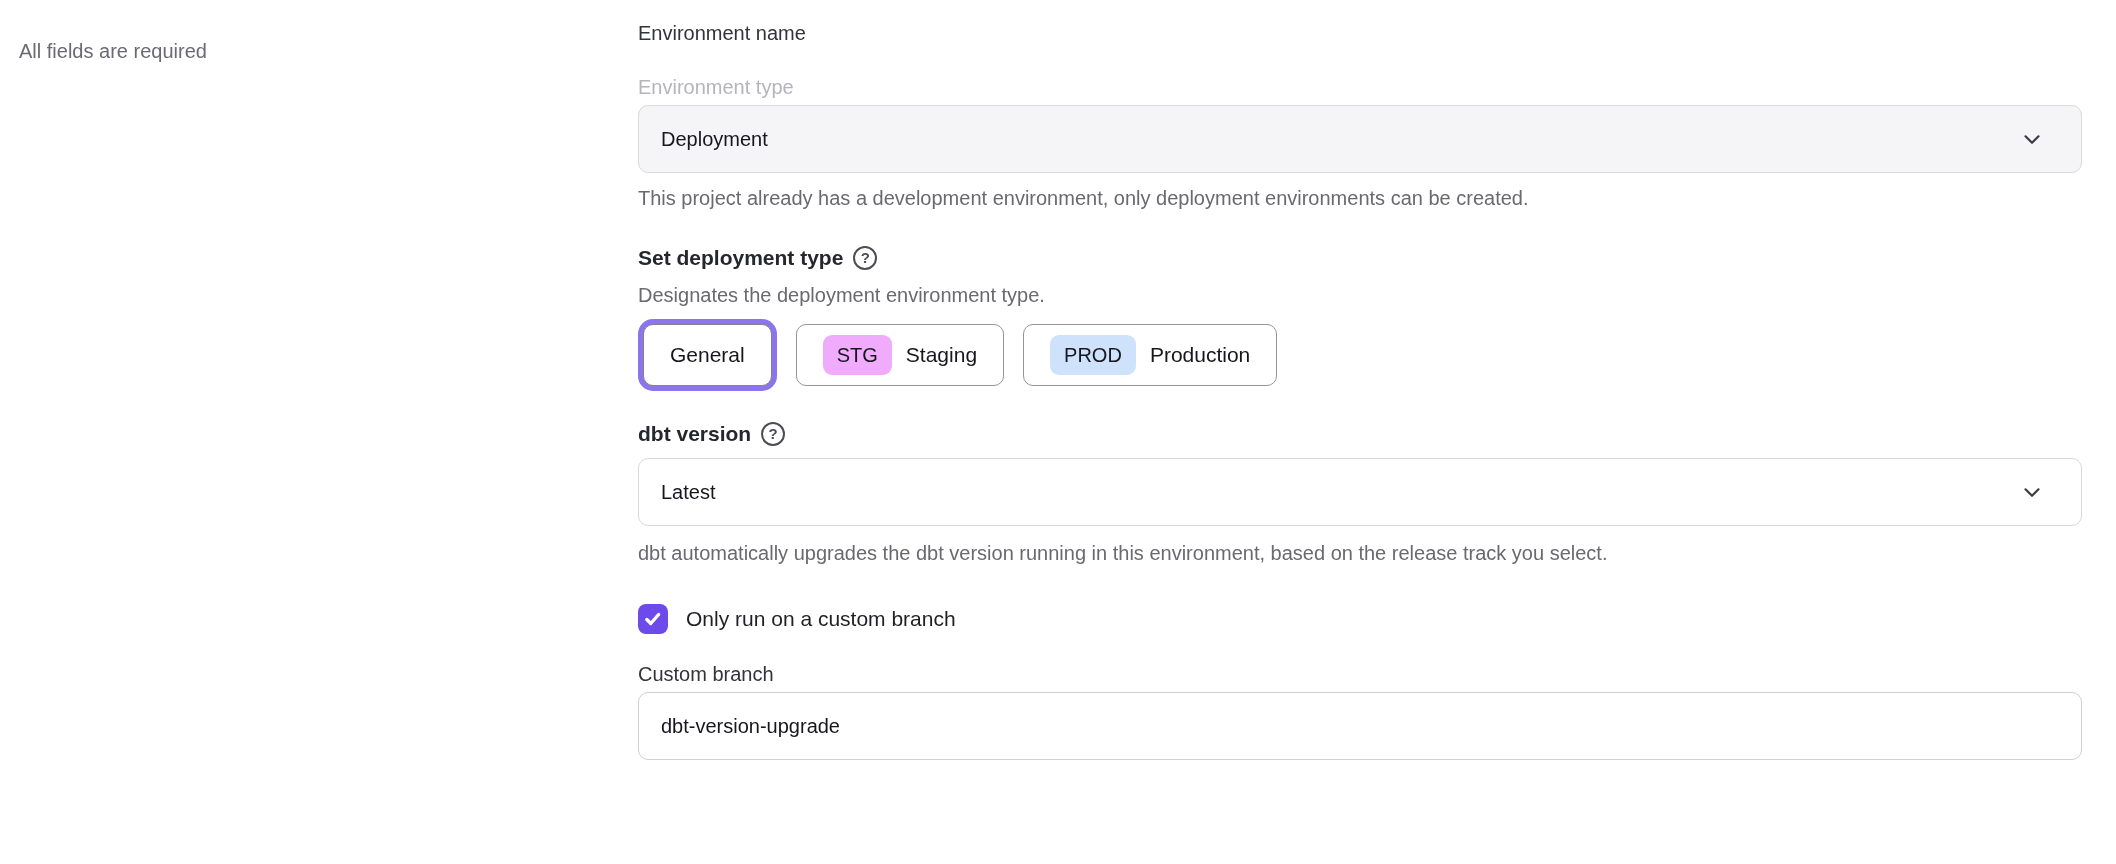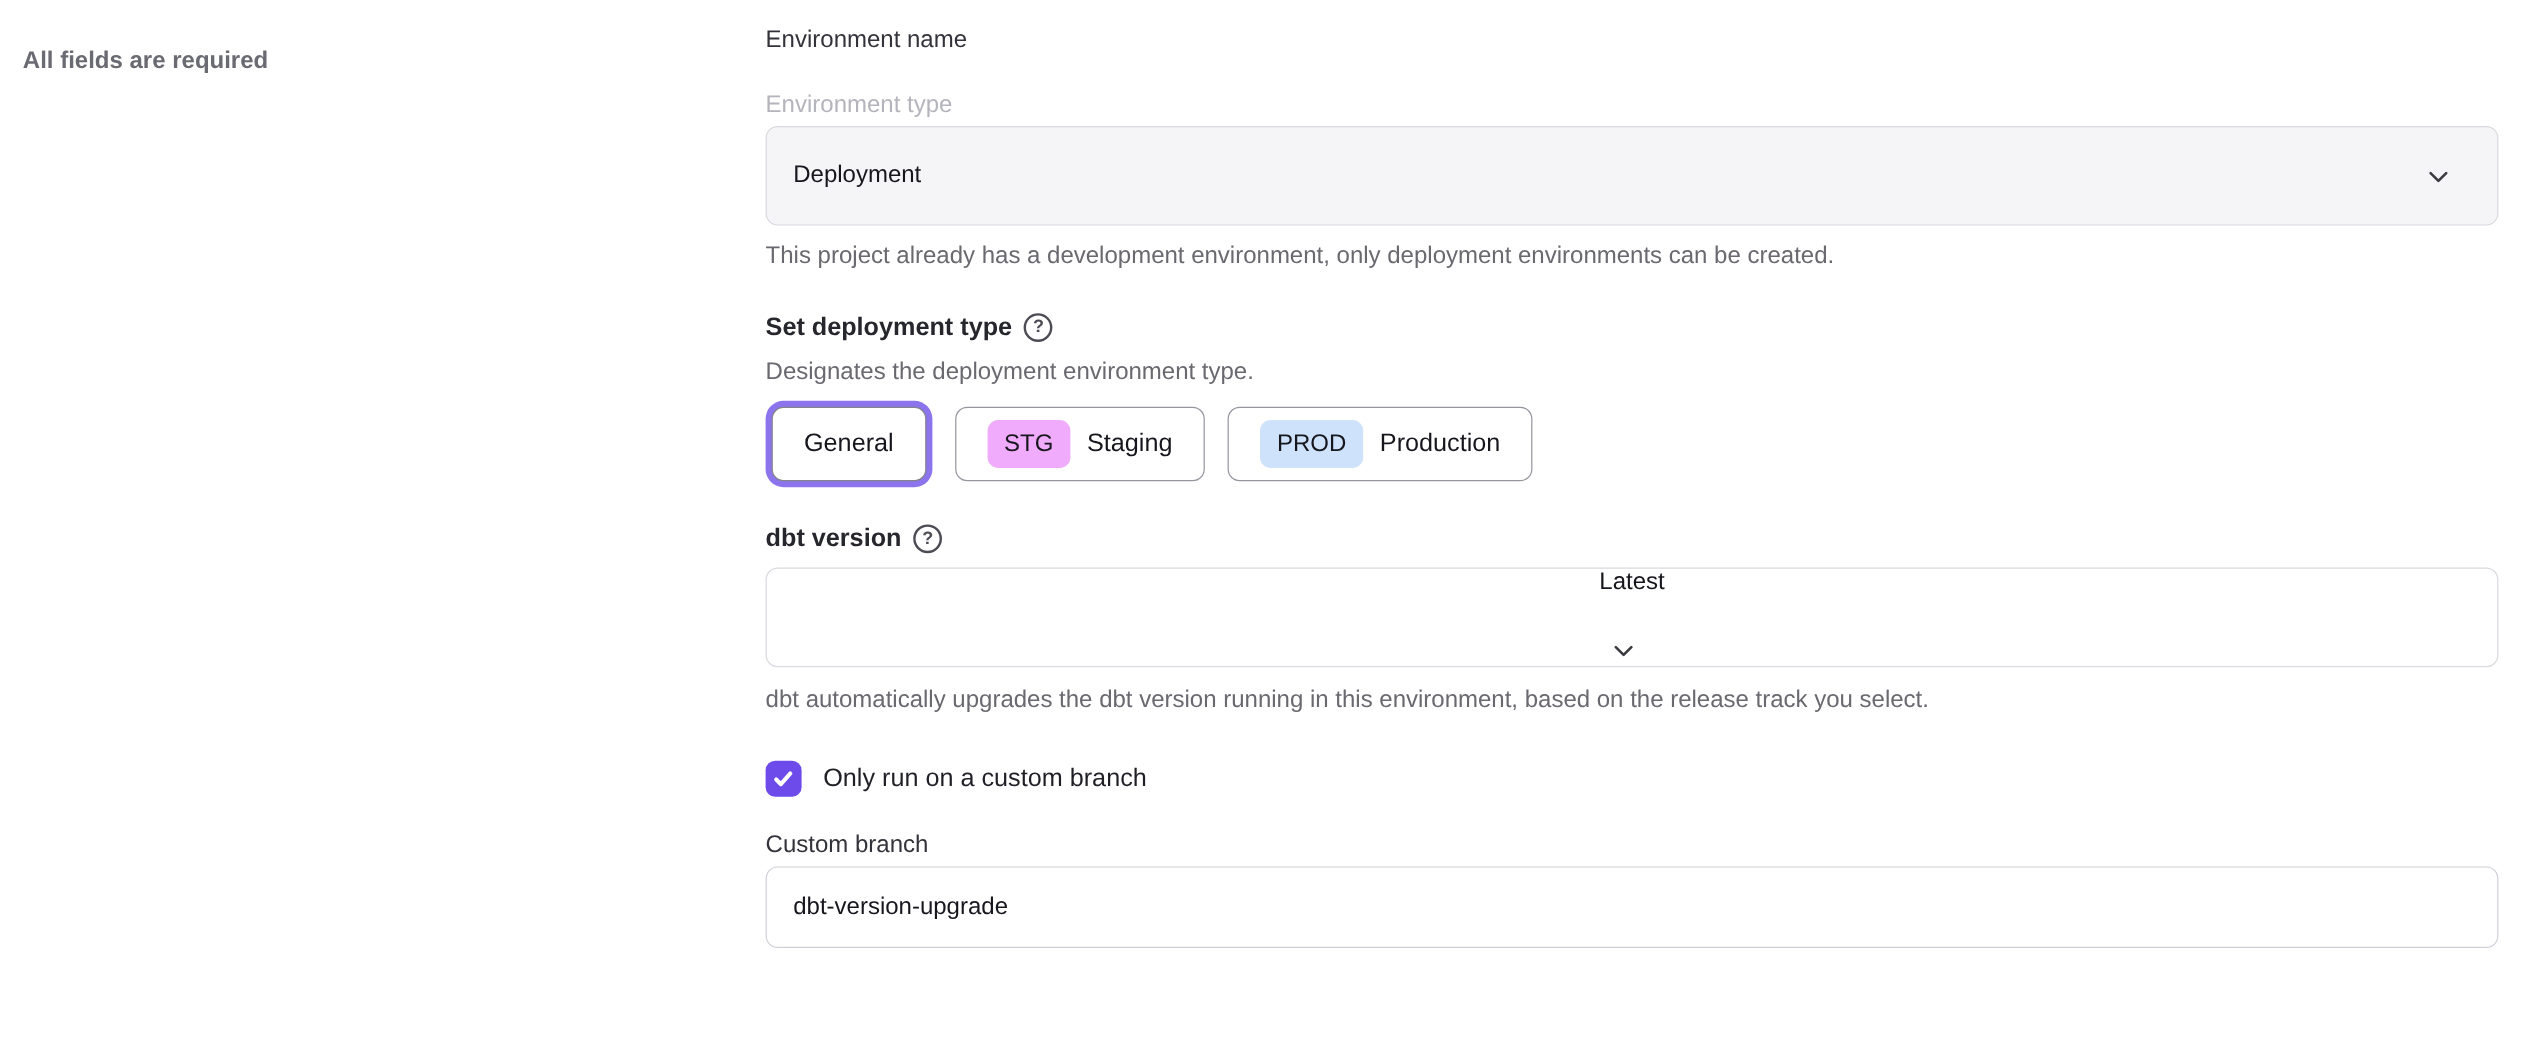--- a/index.html
+++ b/index.html
@@ -8,21 +8,21 @@
     background: #ffffff;
     font-family: "Liberation Sans", sans-serif;
     color: #1c1c22;
     overflow: hidden;
   }
   .page { position: relative; width: 2116px; height: 864px; }
 
   
   .left-col { position: absolute; left: 19px; top: 18px; width: 560px; }
   .page-title { font-size: 32px; font-weight: 700; color: #1c1c22; letter-spacing: 0.2px; }
-  .page-subtitle { margin-top: 22px; font-size: 20px; font-weight: 700; color: #6a6a72; }
+  .page-subtitle { margin-top: 22px; font-size: 20px; font-weight: 400; color: #6a6a72; }
 
   
   .form-col { position: absolute; left: 638px; top: 20px; width: 1444px; }
 
   .field-label {
     font-size: 20px; font-weight: 500; color: #33333b;
     line-height: 26px; margin-bottom: 5px;
   }
   .field-label.disabled { color: #b4b4bc; }
   .section-label {
@@ -42,39 +42,39 @@
     width: 100%; height: 68px;
     border: 1px solid #cfcfd6; border-radius: 10px;
     background: #ffffff; padding: 0 22px;
     font-size: 20px; color: #16161d;
     font-family: "Liberation Sans", sans-serif;
     outline: none; display: block;
   }
   .text-input.focused { border: 3px solid #7b5ce8; padding: 0 20px; }
 
   .select-box {
-    width: 100%; height: 83px;
+    width: 100%; height: 68px;
     border: 1px solid #d9d9df; border-radius: 10px;
     display: flex; align-items: center; justify-content: space-between;
     padding: 0 22px; font-size: 20px; color: #16161d;
     cursor: pointer; background: #ffffff;
   }
   .select-box.disabled { background: #f5f5f7; cursor: default; }
   .chevron-icon { width: 26px; height: 26px; flex: 0 0 auto; margin-right: 14px; }
   .chevron-icon svg { width: 26px; height: 26px; display: block; }
 
   
   .mt-env-type { margin-top: 28px; }
   .gap-select { margin-top: 4px; }
   .mt-helper1 { margin-top: 12px; }
   .mt-section1 { margin-top: 33px; }
   .mt-designates { margin-top: 10px; }
   .mt-buttons { margin-top: 12px; }
   .mt-section2 { margin-top: 30px; }
-  .mt-select2 { margin-top: 10px; flex-direction: column; }
+  .mt-select2 { margin-top: 10px; }
   .mt-helper2 { margin-top: 14px; }
   .mt-checkbox { margin-top: 38px; }
   .mt-custom-branch { margin-top: 27px; }
 
   .button-row { display: flex; align-items: center; gap: 19px; height: 70px; }
   .type-button {
     display: inline-flex; align-items: center; gap: 14px;
     height: 62px; padding: 0 26px;
     background: #ffffff; border: 1.5px solid #95959d; border-radius: 10px;
     font-size: 21px; color: #16161d; cursor: pointer;

